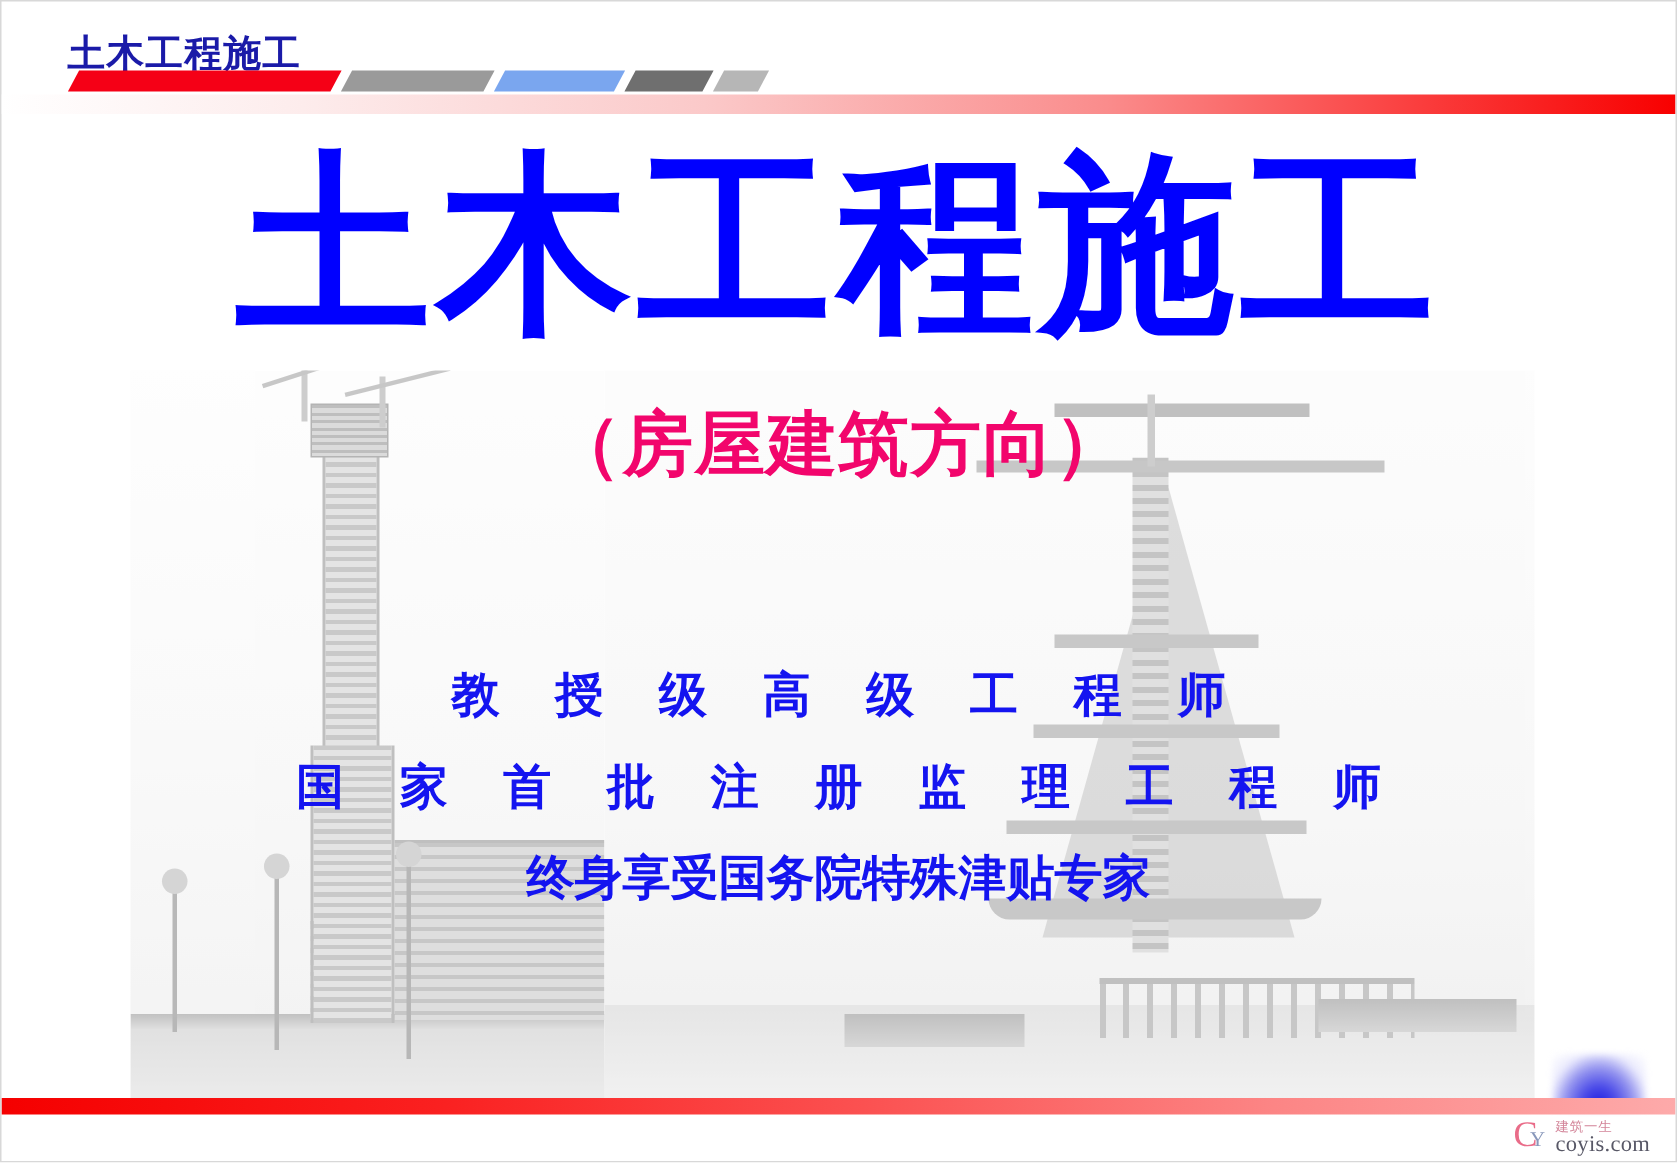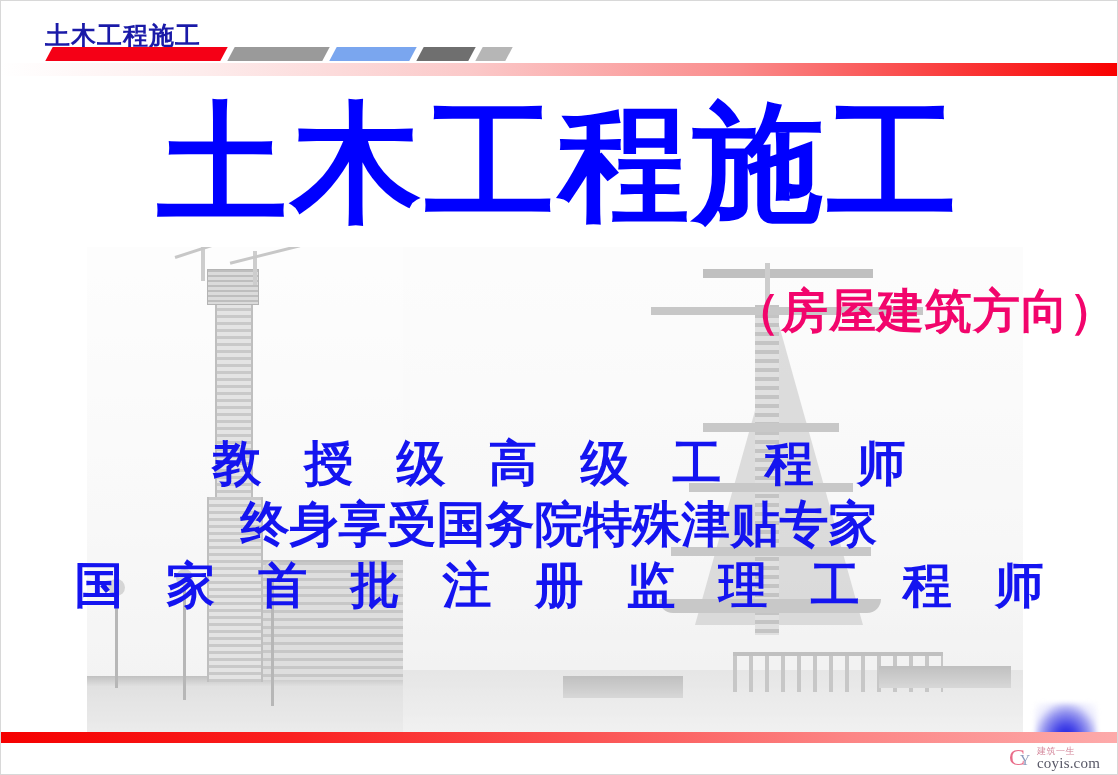--- a/index.html
+++ b/index.html
@@ -148,41 +148,40 @@
     text-align:center;
     font-family:"DejaVu Sans","Liberation Sans",sans-serif;
     font-size:130px;line-height:1.02;
     font-weight:bold;
     color:#0000ff;
     letter-spacing:4px;
     white-space:nowrap;
   }
   #sub-title{
     position:absolute;left:0;top:264px;width:100%;
-    text-align:right;
+    text-align:center;
     font-family:"DejaVu Sans","Liberation Sans",sans-serif;
     font-size:47px;font-weight:bold;
     color:#f2056c;
     letter-spacing:1px;
     white-space:nowrap;
-    margin-top:15px;
   }
   #author{
     position:absolute;left:0;top:353px;width:100%;
     text-align:center;
     font-family:"DejaVu Sans","Liberation Sans",sans-serif;
     font-size:48px;font-weight:bold;
     color:#fb0000;
     white-space:nowrap;
   }
   #credentials{
     position:absolute;left:0;top:432px;width:100%;
     text-align:center;
     font-family:"DejaVu Sans","Liberation Sans",sans-serif;
-    font-size:49px;
+    font-size:32px;
     line-height:61px;
     font-weight:bold;
     color:#1414f0;
     white-space:nowrap;
   }
   .cred-line{display:block;}
   .cred-line.spaced{letter-spacing:13px;text-indent:13px;}
 
   
   #blueblob{
@@ -268,22 +267,22 @@
     <div class="deco" id="deco-gray2"></div>
     <div class="deco" id="deco-gray3"></div>
   </div>
   <div id="topbar"></div>
 
   <div id="content">
     <div id="main-title">土木工程施工</div>
     <div id="sub-title">（房屋建筑方向）</div>
     <div id="credentials">
       <span class="cred-line spaced">教 授 级 高 级 工 程 师</span>
+      <span class="cred-line spaced">国 家 首 批 注 册 监 理 工 程 师</span>
       <span class="cred-line">终身享受国务院特殊津贴专家</span>
-      <span class="cred-line spaced">国 家 首 批 注 册 监 理 工 程 师</span>
     </div>
   </div>
 
   <div id="blueblob"></div>
   <div id="bottombar"></div>
 
   <div id="watermark">
     <div id="wm-logo">
       <span id="wm-c">C</span>
       <span id="wm-y">Y</span>

